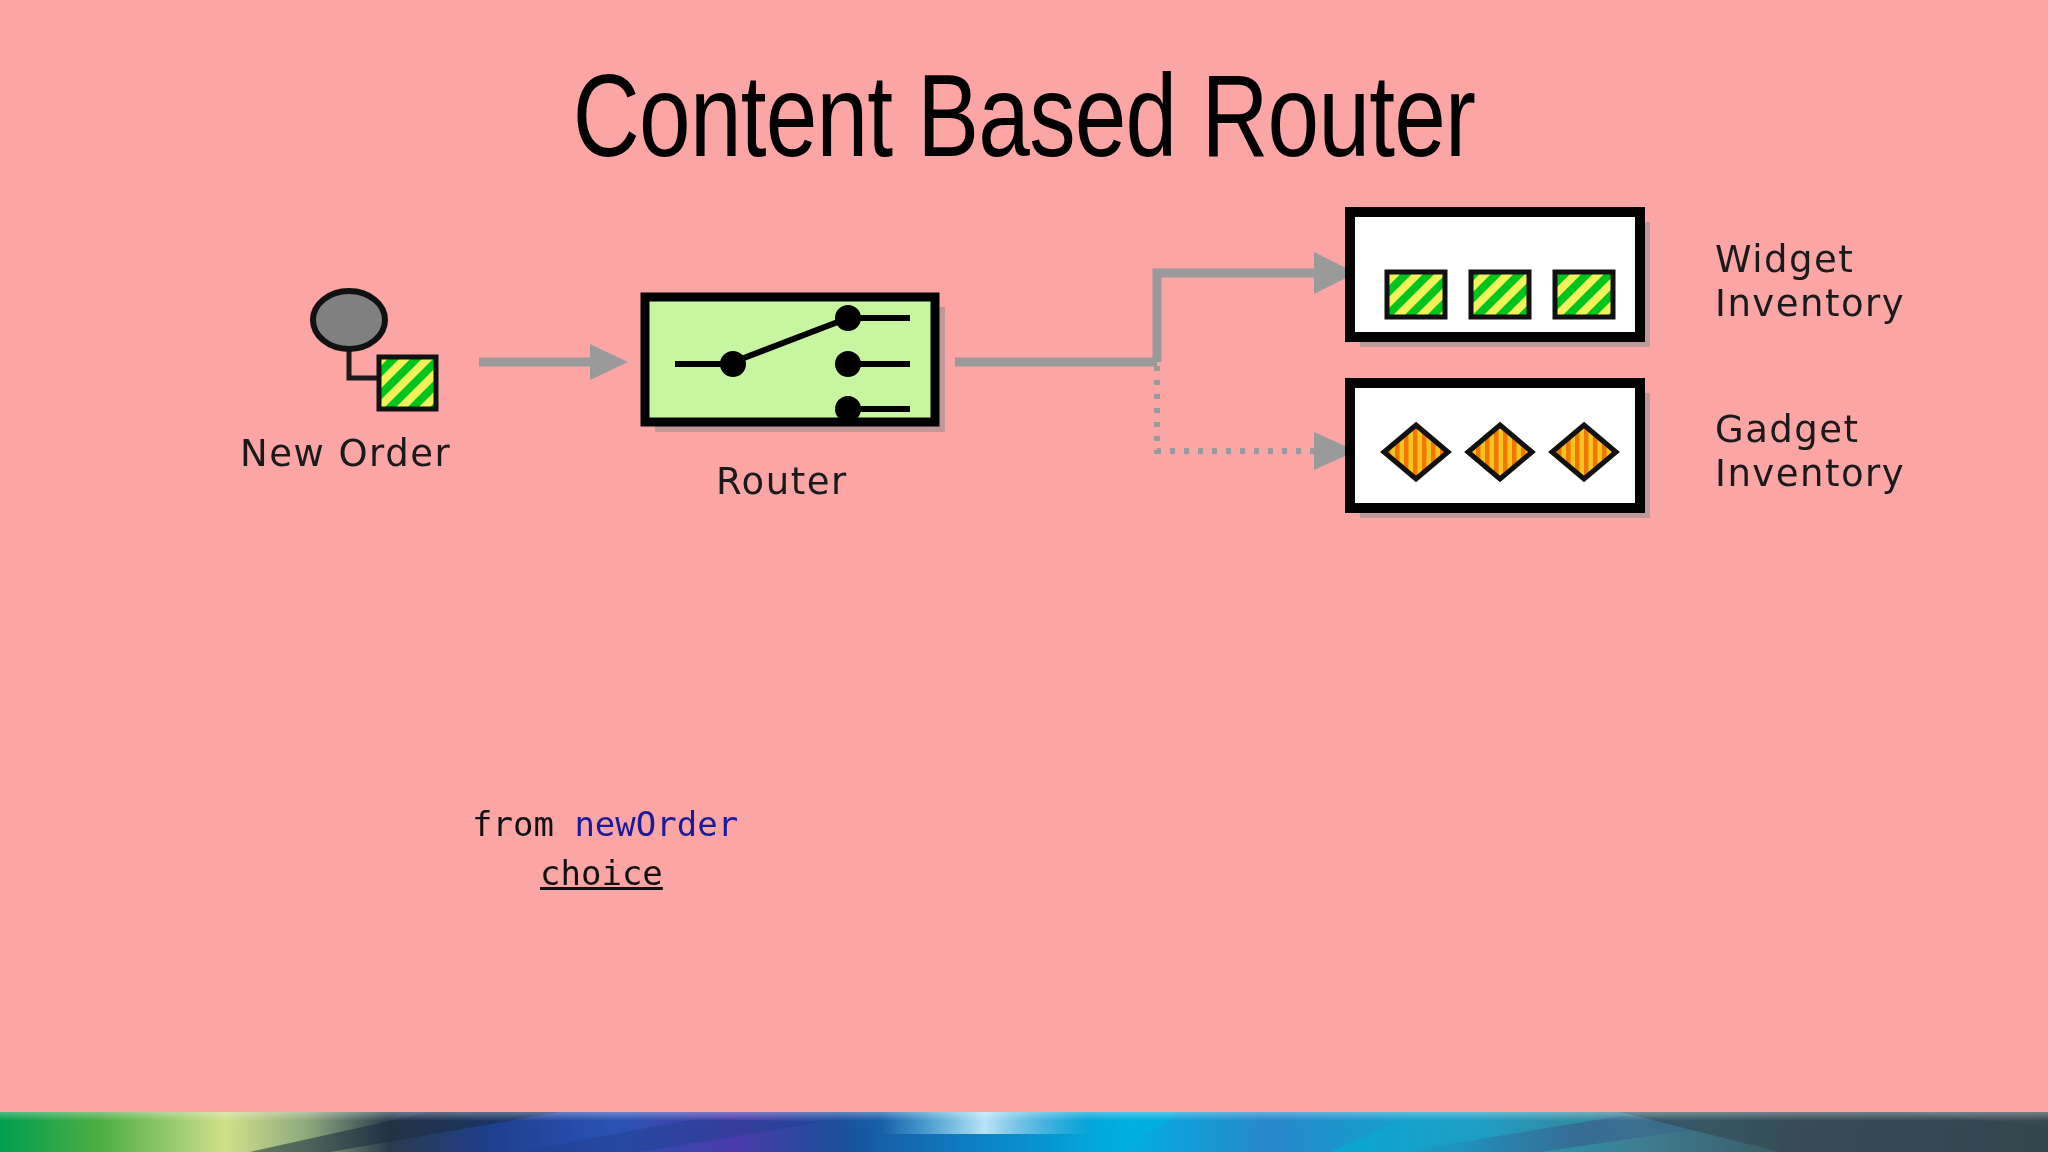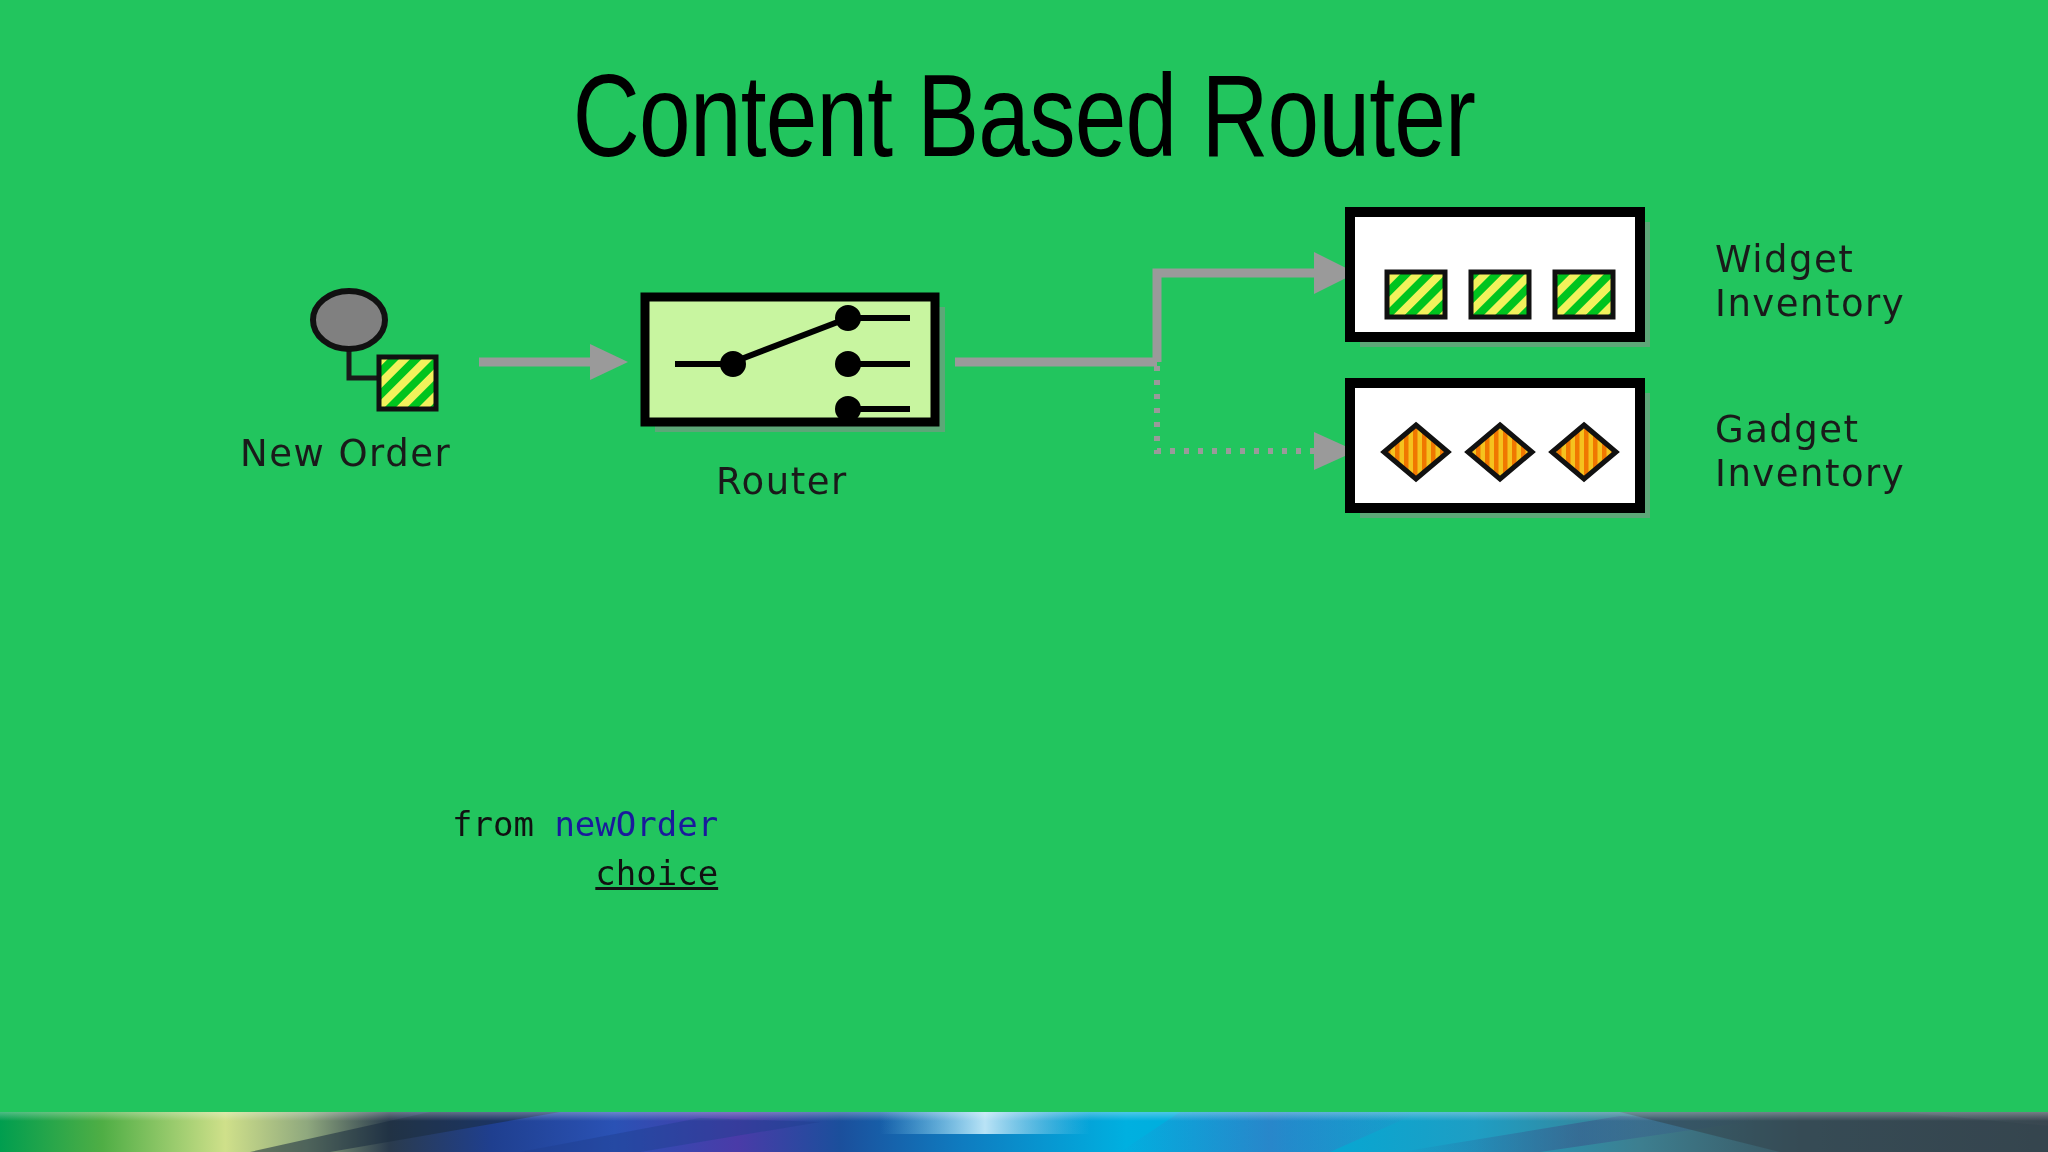--- a/index.html
+++ b/index.html
@@ -13,21 +13,21 @@
     height: 1152px;
     position: relative;
     overflow: hidden;
     font-family: "Liberation Sans", sans-serif;
   }
 
   
   #slide {
     position: absolute;
     inset: 0;
-    background: #22c55e;
+    background: #fca5a5;
   }
 
   
   #title {
     position: absolute;
     left: 0;
     top: 58px;
     width: 2048px;
     text-align: center;
     font-family: "Liberation Sans", sans-serif;
@@ -47,28 +47,27 @@
     left: 0;
     top: 0;
     width: 2048px;
     height: 1152px;
   }
   #diagram svg { display: block; }
 
   
   #code {
     position: absolute;
-    left: 452px;
+    left: 472px;
     top: 800px;
     font-family: "DejaVu Sans Mono", "Liberation Mono", monospace;
     font-size: 34px;
     line-height: 49px;
     color: #111111;
     white-space: pre;
-    text-align: right;
   }
   #code .kw { color: #111111; }
   #code .ident { color: #1a1a9c; }
   #code .line2 { padding-left: 68px; display: block; text-decoration: underline; }
 
   
   #band {
     position: absolute;
     left: 0;
     bottom: 0;

